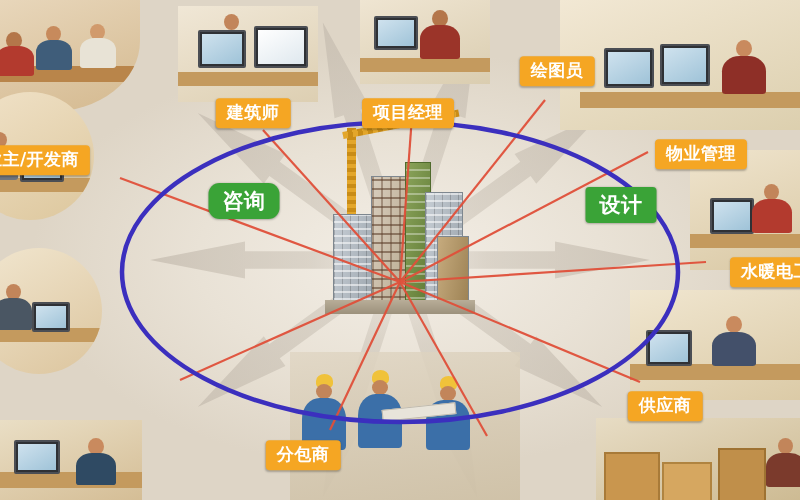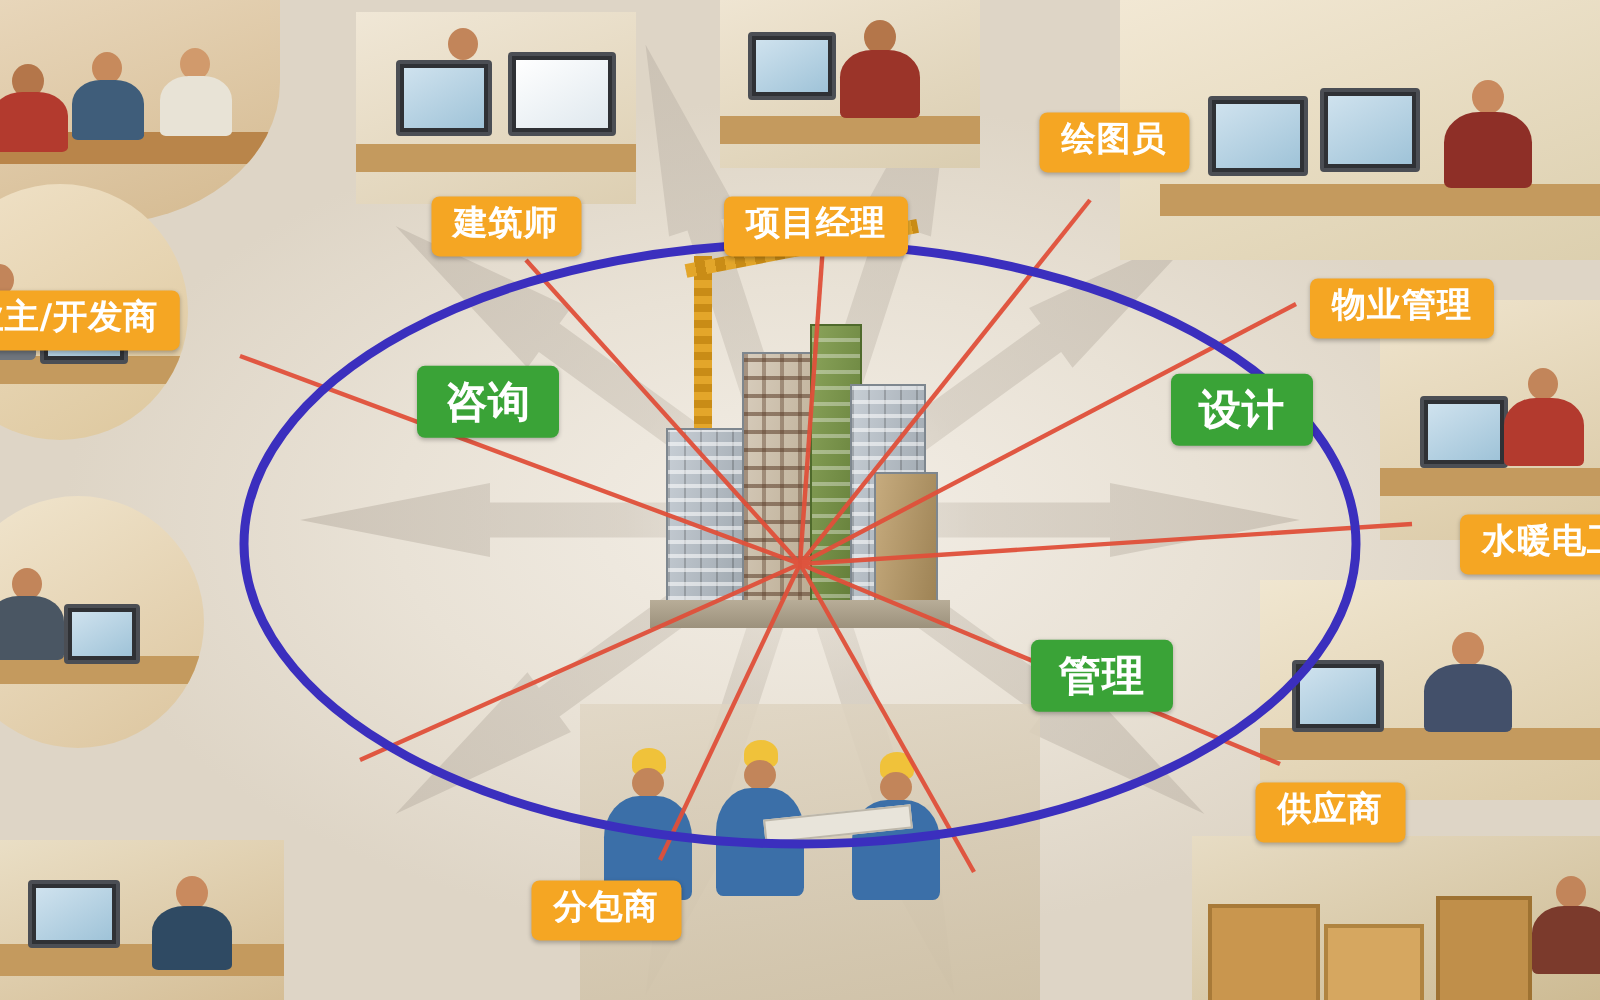--- a/index.html
+++ b/index.html
@@ -313,17 +313,16 @@
 
   <div class="label role" style="left:32px; top:160px;">业主/开发商</div>
   <div class="label role" style="left:253px; top:113px;">建筑师</div>
   <div class="label role" style="left:408px; top:97px;margin-top:16px;">项目经理</div>
   <div class="label role" style="left:557px; top:71px;">绘图员</div>
   <div class="label role" style="left:701px; top:154px;">物业管理</div>
   <div class="label role" style="left:776px; top:272px;">水暖电工</div>
   <div class="label role" style="left:665px; top:406px;">供应商</div>
   <div class="label role" style="left:303px; top:455px;">分包商</div>
 
-  <div class="label phase" style="left:244px; top:201px;">咨询</div>
+  <div class="label phase" style="left:244px; top:201px;border-radius:11px;">咨询</div>
   <div class="label phase" style="left:621px; top:205px;">设计</div>
-  <div class="label phase" style="left:551px; top:338px;">管理</div>
 
 </div>
 
 </body></html>

